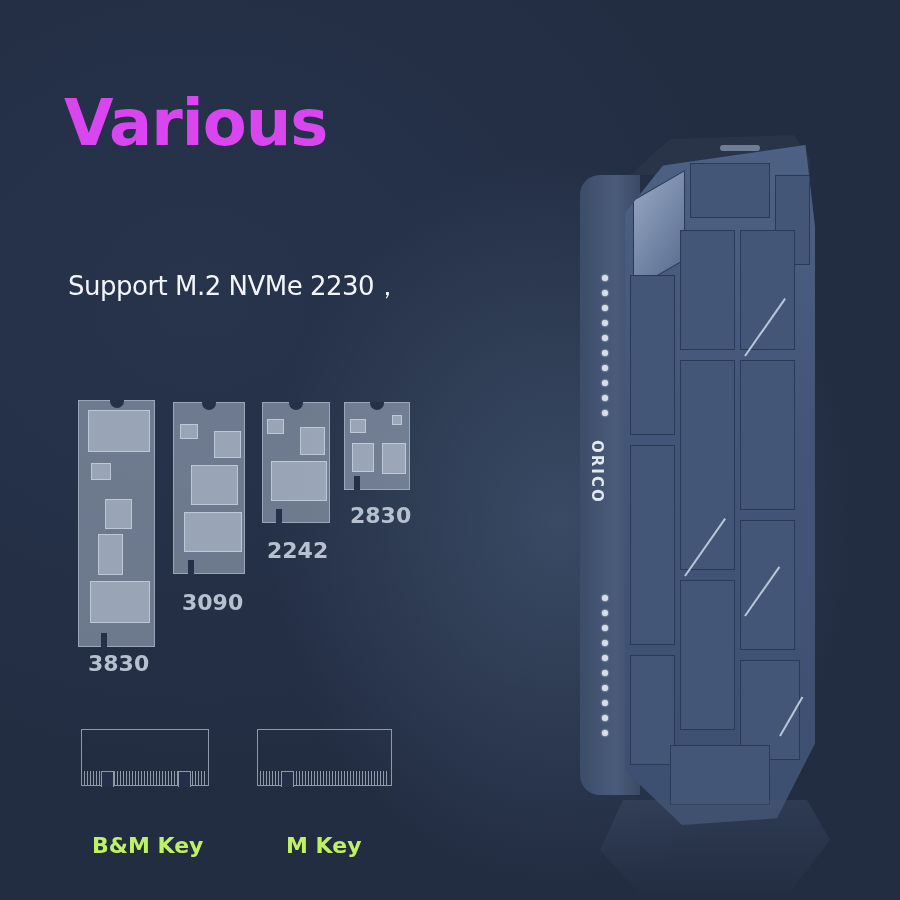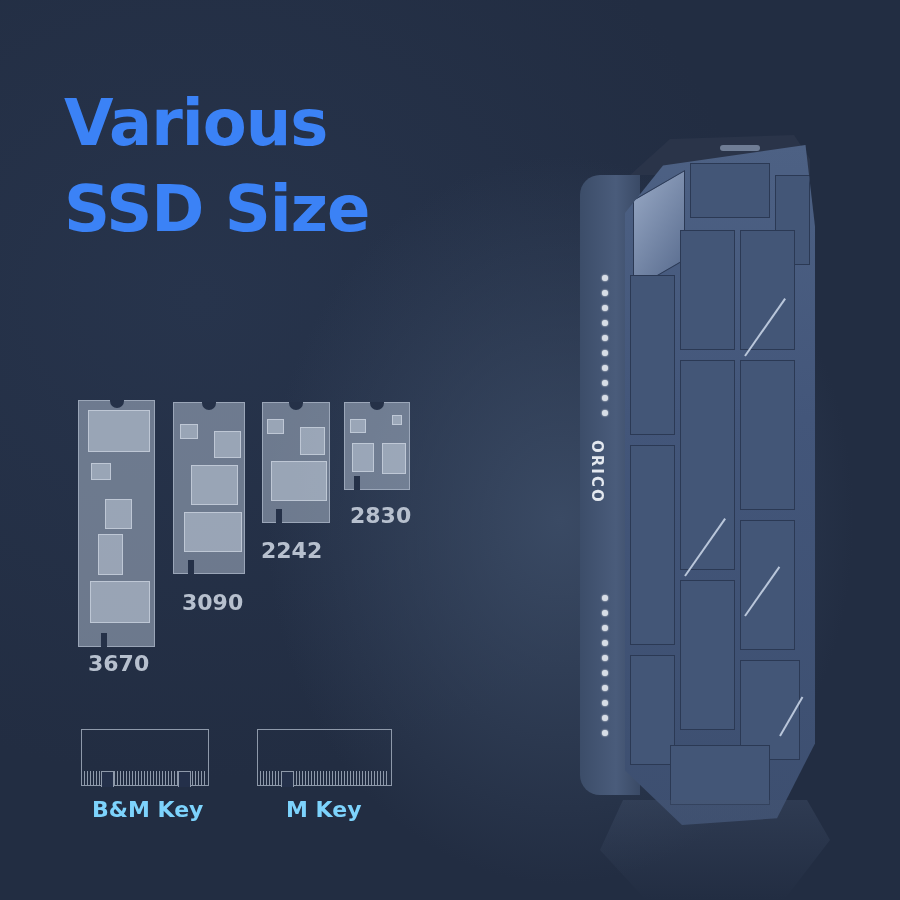--- a/index.html
+++ b/index.html
@@ -10,21 +10,21 @@
     background:
       radial-gradient(ellipse 420px 520px at 560px 520px, #3a4a64 0%, rgba(58,74,100,0) 70%),
       radial-gradient(ellipse 700px 600px at 200px 300px, #27344c 0%, rgba(39,52,76,0) 80%),
       #222d42;
     color: #fff;
   }
   .headline {
     position: absolute; left: 64px; top: 80px;
     font-family: "DejaVu Sans", sans-serif;
     font-weight: bold; font-size: 64px; line-height: 86px;
-    letter-spacing: -1px; color: #3b82f6;
+    letter-spacing: -1px; color: #d946ef;
   }
   .subline {
     position: absolute; left: 68px; top: 265px;
     font-family: "DejaVu Sans", sans-serif;
     font-size: 26px; line-height: 42px; color: #f2f4f7;
     letter-spacing: -0.5px;
   }
   .ssd {
     position: absolute;
     background: rgba(170,182,200,0.55);
@@ -55,21 +55,21 @@
   }
   .pins {
     position: absolute; bottom: 0; height: 14px;
     background: repeating-linear-gradient(90deg, #8e99aa 0 1px, transparent 1px 3px);
   }
   .gap { position:absolute; bottom:-2px; width:13px; height:16px; background:#24304a;
          border:1.5px solid #8e99aa; border-bottom:none; }
   .key-label {
     position: absolute;
     font-family: "DejaVu Sans", sans-serif;
-    font-weight: bold; font-size: 22px; color: #7dd3fc;
+    font-weight: bold; font-size: 22px; color: #bef264; margin-top: 36px;
   }
   
   .device { position: absolute; left: 580px; top: 135px; width: 260px; height: 700px; }
   .dev-side {
     position: absolute; left: 0; top: 40px; width: 60px; height: 620px;
     background: linear-gradient(90deg, #3c4d69 0%, #4a5c7b 60%, #3a4a66 100%);
     border-radius: 20px 0 0 20px;
   }
   .dev-top {
     position: absolute; left: 30px; top: 0; width: 200px; height: 40px;
@@ -96,55 +96,55 @@
     position:absolute; left: 600px; top: 800px; width: 230px; height: 100px;
     background: linear-gradient(180deg, rgba(70,85,112,0.35), rgba(70,85,112,0));
     clip-path: polygon(10% 0, 90% 0, 100% 40%, 80% 100%, 20% 100%, 0 50%);
   }
 </style>
 </head>
 <body>
 
 <div class="headline">
   <div>Various</div>
-  <div>SSD Size</div>
 </div>
 
 <div class="subline">
+  <div>Support M.2 NVMe 2230，</div>
 </div>
 
 <div class="ssd" style="left:78px;top:400px;width:77px;height:247px;">
   <div class="notch"></div>
   <div class="chip" style="left:9px;top:9px;width:62px;height:42px;"></div>
   <div class="chip" style="left:12px;top:62px;width:20px;height:17px;"></div>
   <div class="chip" style="left:26px;top:98px;width:27px;height:30px;"></div>
   <div class="chip" style="left:19px;top:133px;width:25px;height:41px;"></div>
   <div class="chip" style="left:11px;top:180px;width:60px;height:42px;"></div>
   <div class="key" style="left:22px;"></div>
 </div>
-<div class="size-label" style="left:88px;top:651px;">3670</div>
+<div class="size-label" style="left:88px;top:651px;">3830</div>
 
 <div class="ssd" style="left:173px;top:402px;width:72px;height:172px;">
   <div class="notch"></div>
   <div class="chip" style="left:6px;top:21px;width:18px;height:15px;"></div>
   <div class="chip" style="left:40px;top:28px;width:27px;height:27px;"></div>
   <div class="chip" style="left:17px;top:62px;width:47px;height:40px;"></div>
   <div class="chip" style="left:10px;top:109px;width:58px;height:40px;"></div>
   <div class="key" style="left:14px;"></div>
 </div>
 <div class="size-label" style="left:182px;top:590px;">3090</div>
 
 <div class="ssd" style="left:262px;top:402px;width:68px;height:121px;">
   <div class="notch"></div>
   <div class="chip" style="left:4px;top:16px;width:17px;height:15px;"></div>
   <div class="chip" style="left:37px;top:24px;width:25px;height:28px;"></div>
   <div class="chip" style="left:8px;top:58px;width:56px;height:40px;"></div>
   <div class="key" style="left:13px;"></div>
 </div>
-<div class="size-label" style="left:261px;top:538px;">2242</div>
+<div class="size-label" style="left:267px;top:538px;">2242</div>
 
 <div class="ssd" style="left:344px;top:402px;width:66px;height:88px;">
   <div class="notch"></div>
   <div class="chip" style="left:5px;top:16px;width:16px;height:14px;"></div>
   <div class="chip" style="left:47px;top:12px;width:10px;height:10px;"></div>
   <div class="chip" style="left:7px;top:40px;width:22px;height:29px;"></div>
   <div class="chip" style="left:37px;top:40px;width:24px;height:31px;"></div>
   <div class="key" style="left:9px;"></div>
 </div>
 <div class="size-label" style="left:350px;top:503px;">2830</div>

